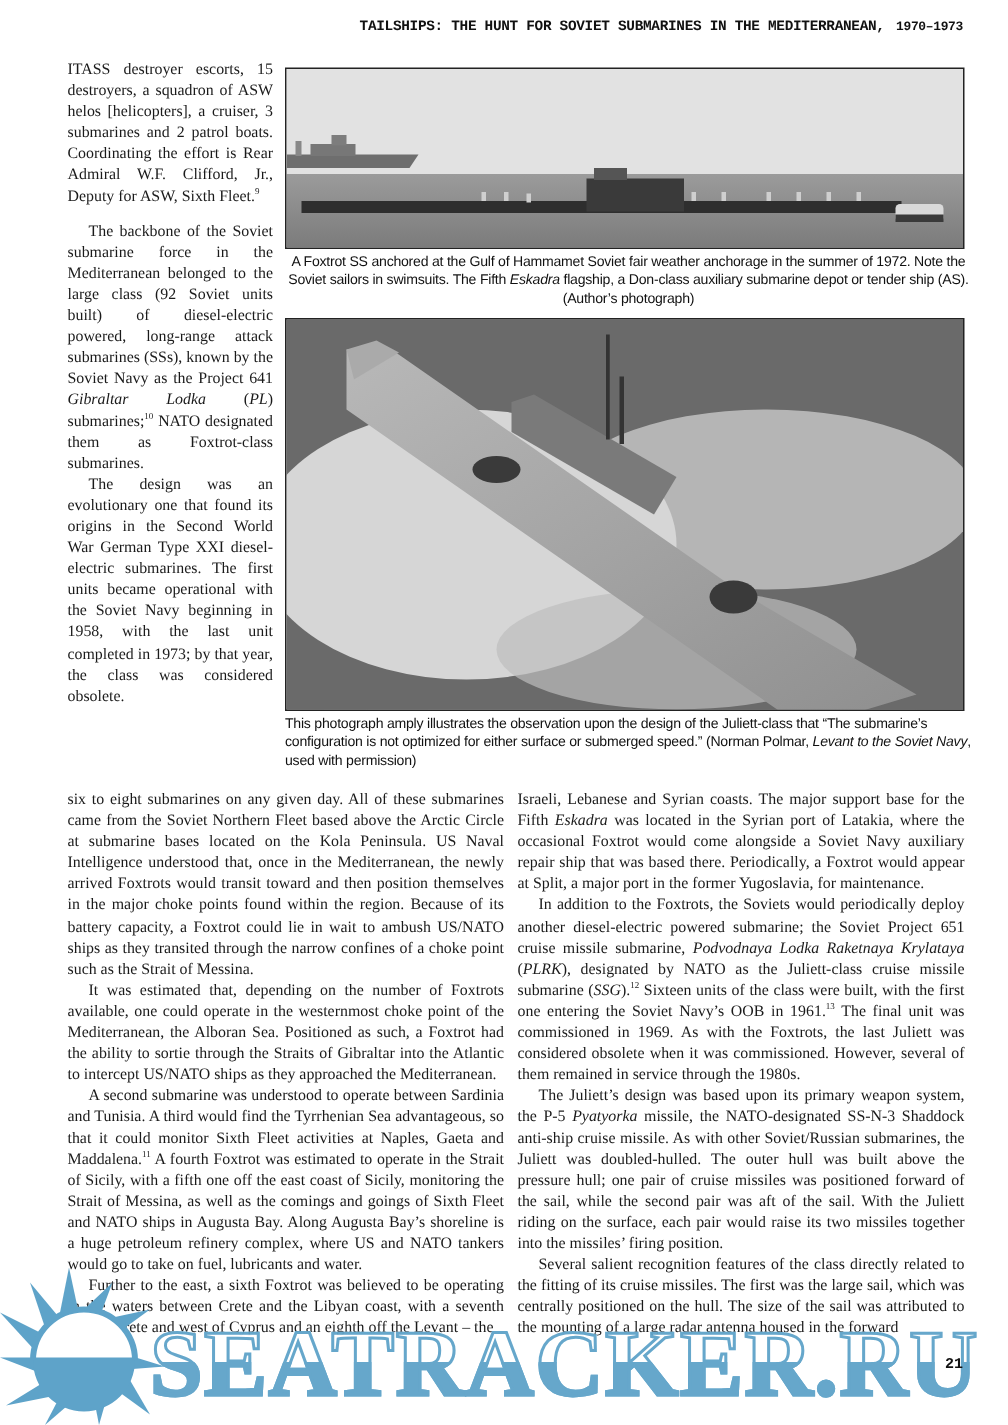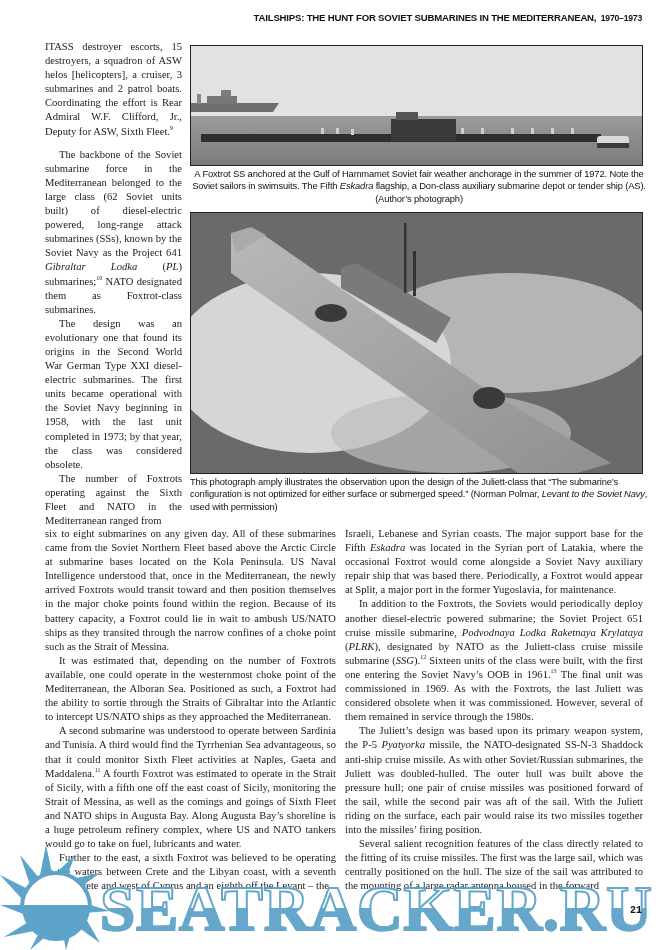--- a/index.html
+++ b/index.html
@@ -1,21 +1,21 @@
 <!DOCTYPE html>
 <html><head>
 <meta charset="utf-8">
 <style>
   * { margin: 0; padding: 0; box-sizing: border-box; }
   html, body { width: 672px; height: 950px; background: #ffffff; overflow: hidden; }
   body { position: relative; font-family: "Liberation Serif", "DejaVu Serif", serif; color: #1a1a1a; }
 
   .running-head {
     position: absolute; top: 12px; right: 30px;
-    font-family: Liberation Sans, sans-serif;
+    font-family: Liberation Mono, monospace;
     font-size: 9.6px; font-weight: bold; letter-spacing: -0.2px; color: #111;
     white-space: nowrap;
   }
   .running-head .years { font-weight: bold; font-size: 8.6px; margin-left: 2px; }
 
   .body-text { font-size: 10.6px; line-height: 14.1px; text-align: justify; }
   .body-text p { text-indent: 14px; }
   .body-text p.no-indent { text-indent: 0; }
   .body-text i { font-style: italic; }
   sup { font-size: 6px; vertical-align: super; line-height: 0; }
@@ -62,23 +62,22 @@
 </head>
 <body>
 
 <header class="running-head">
   <span>TAILSHIPS: THE HUNT FOR SOVIET SUBMARINES IN THE MEDITERRANEAN,</span>
   <span class="years">1970–1973</span>
 </header>
 
 <div class="col-narrow body-text">
   <p class="no-indent quote-block"><span>ITASS destroyer escorts, 15 destroyers, a squadron of ASW helos [helicopters], a cruiser, 3 submarines and 2 patrol boats. Coordinating the effort is Rear Admiral W.F. Clifford, Jr., Deputy for ASW, Sixth Fleet.</span><sup>9</sup></p>
-  <p><span>The backbone of the Soviet submarine force in the Mediterranean belonged to the large class (62 Soviet units built) of diesel-electric powered, long-range attack submarines (SSs), known by the Soviet Navy as the Project 641 </span><i>Gibraltar Lodka</i><span> (</span><i>PL</i><span>) submarines;</span><sup>10</sup><span> NATO designated them as Foxtrot-class submarines.</span></p>
+  <p><span>The backbone of the Soviet submarine force in the Mediterranean belonged to the large class (92 Soviet units built) of diesel-electric powered, long-range attack submarines (SSs), known by the Soviet Navy as the Project 641 </span><i>Gibraltar Lodka</i><span> (</span><i>PL</i><span>) submarines;</span><sup>10</sup><span> NATO designated them as Foxtrot-class submarines.</span></p>
   <p>The design was an evolutionary one that found its origins in the Second World War German Type XXI diesel-electric submarines. The first units became operational with the Soviet Navy beginning in 1958, with the last unit completed in 1973; by that year, the class was considered obsolete.</p>
-  <p>The number of Foxtrots operating against the Sixth Fleet and NATO in the Mediterranean ranged from</p>
 </div>
 
 <figure class="photo photo-1">
   <svg width="453" height="121" viewBox="0 0 453 121">
     <defs>
       <linearGradient id="sea1" x1="0" y1="0" x2="0" y2="1">
         <stop offset="0" stop-color="#9b9b9b"></stop>
           <stop offset="1" stop-color="#7a7a7a"></stop>
       </linearGradient>
     </defs>

